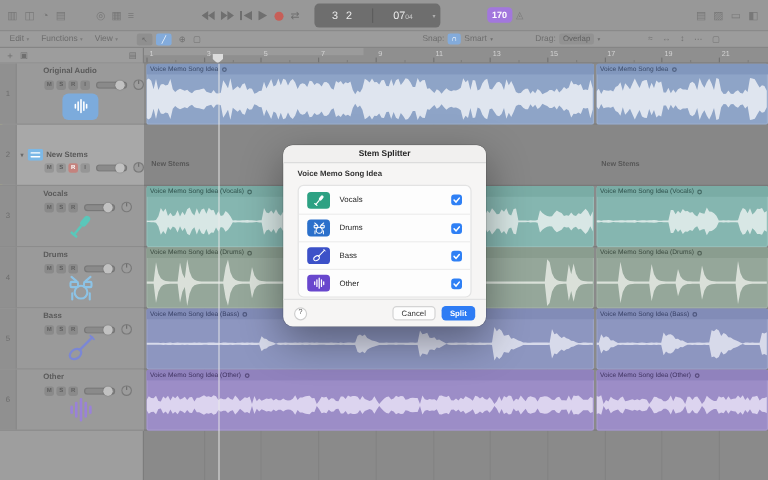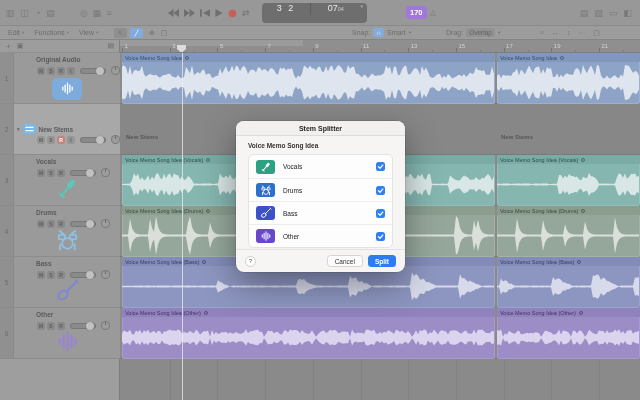--- a/index.html
+++ b/index.html
@@ -9,21 +9,21 @@
 
   
   .tb1{position:absolute;left:0;top:0;width:640px;height:26px;background:#989898;border-bottom:1px solid #8a8a8a}
   .icongrp{position:absolute;top:0;height:26px;display:flex;align-items:center;color:#787878}
   .icongrp .ic{font-size:9px;line-height:1}
   .g1{left:6px;gap:6px}.g2{left:80px;gap:5px}
   .transport{left:168px;gap:5px}
   .tbtn{display:flex;align-items:center;justify-content:center;color:#6f6f6f}
   .tbtn svg path,.tbtn svg circle{fill:currentColor}
   .cyc{font-size:9px;color:#6f6f6f}
-  .lcd{position:absolute;left:262px;top:3px;width:105px;height:20px;background:#6e6e6e;border-radius:4px;display:flex;color:#ececec}
+  .lcd{position:absolute;left:262px;top:3px;width:105px;height:20px;background:#6e6e6e;border-radius:4px;display:flex;align-items:center;color:#ececec}
   .lcd .beats{width:48px;text-align:center;font-size:9px;letter-spacing:2px}
   .lcd .div{width:1px;height:12px;background:#5d5d5d}
   .lcd .time{flex:1;text-align:center;font-size:9px}
   .lcd .sub{font-size:5.5px;color:#cfcfcf}
   .lcd .caret{font-size:5px;color:#b0b0b0;margin-right:4px}
   .tempo{position:absolute;left:406px;top:6px;height:13px;padding:0 4px;border-radius:3.5px;color:#fff;font-size:7.5px;font-weight:bold;line-height:13px}
   .metro{position:absolute;left:430px;top:8px;font-size:8px;color:#7a7a7a}
   .tb1r{right:8px;gap:6px}
 
   

